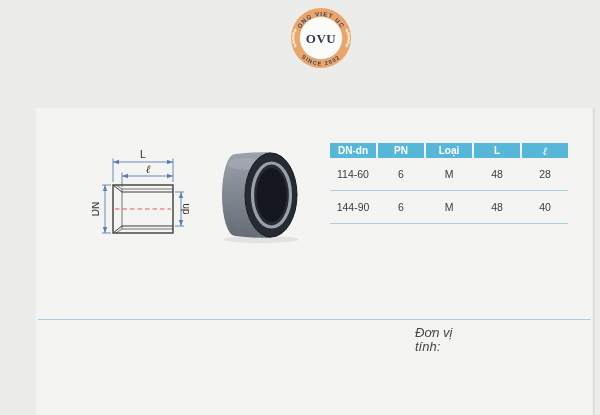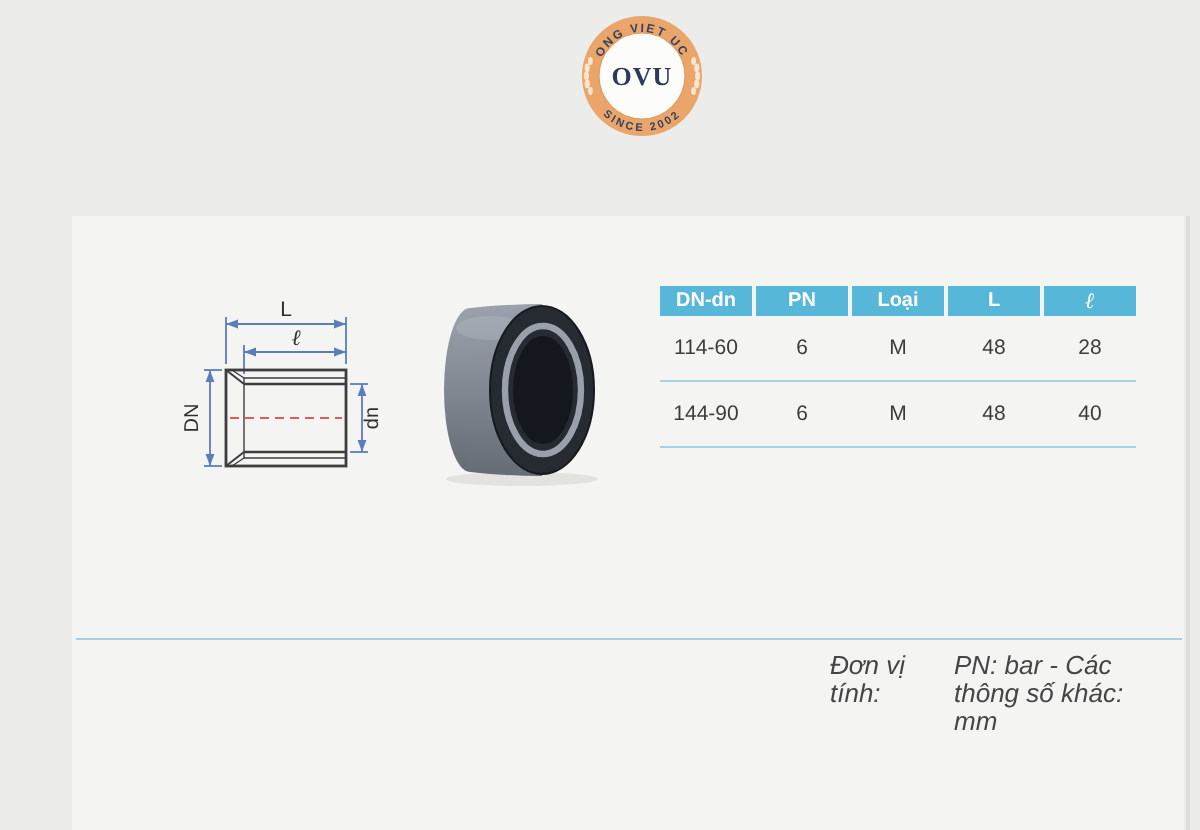--- a/index.html
+++ b/index.html
@@ -152,19 +152,18 @@
       <div class="td">M</div>
       <div class="td">48</div>
       <div class="td">40</div>
     </div>
   </div>
 
   <div class="separator"></div>
   <div class="notes">
     <div class="note-row">
       <span class="lab">Đơn vị tính:</span>
-      <span>PN: bar - Các thông số khác: mm</span>
     </div>
     <div class="note-row">
     </div>
   </div>
 
 </div>
 
 </body></html>

